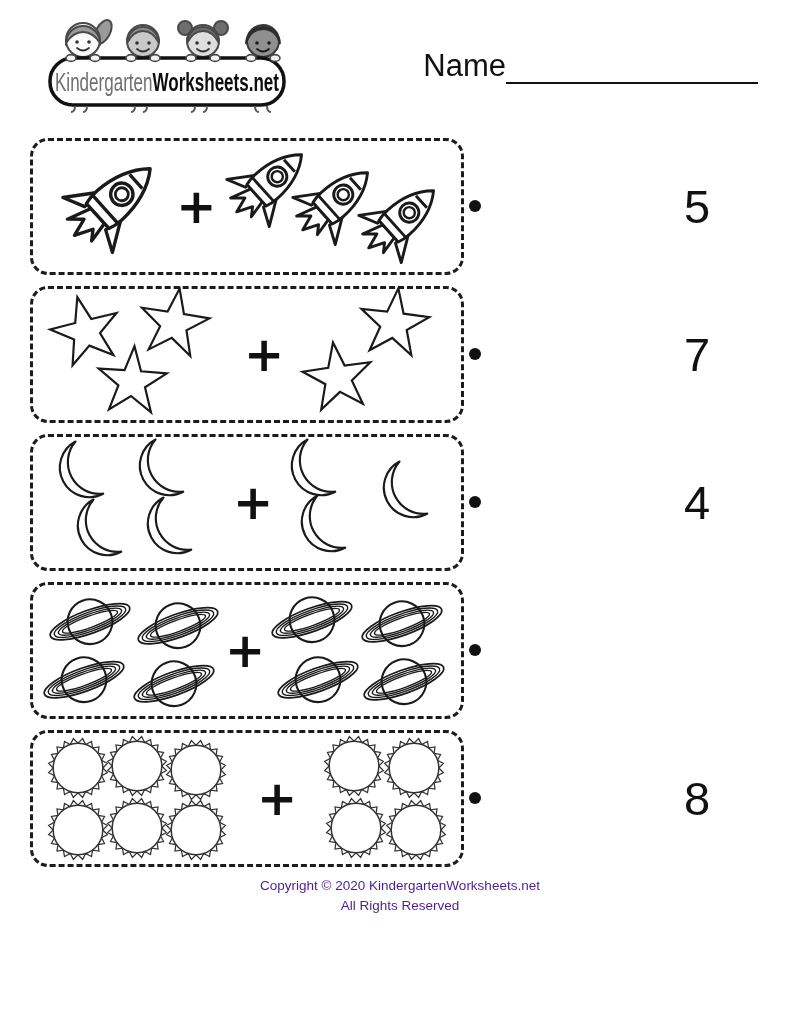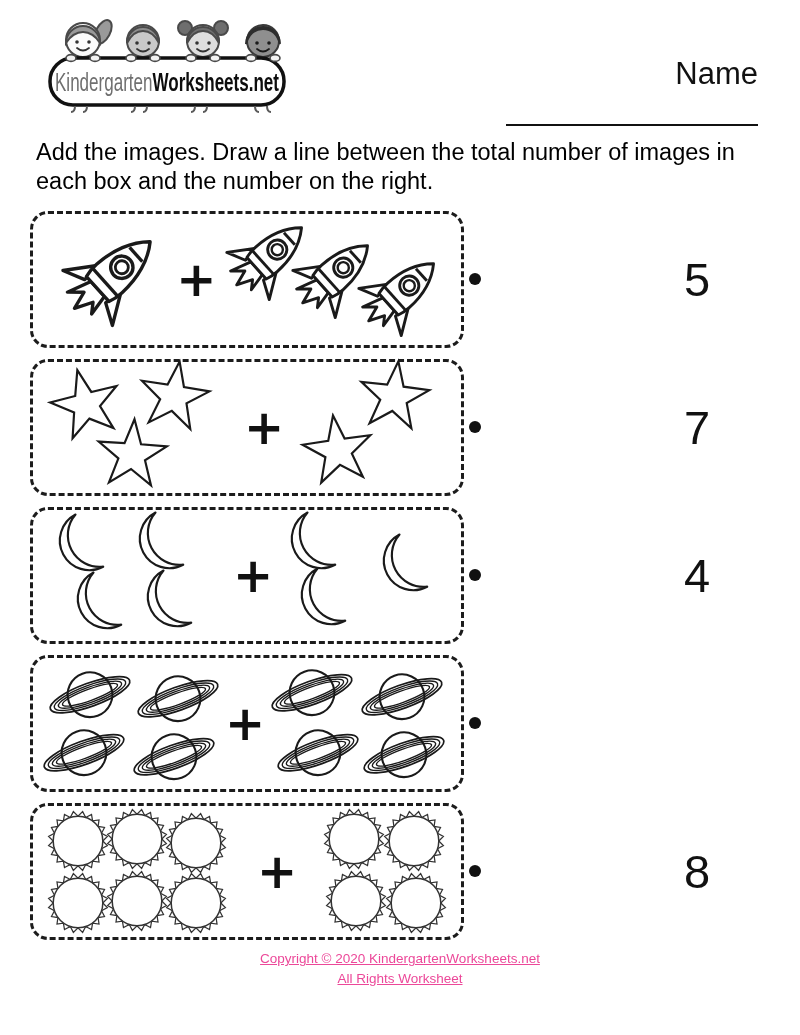--- a/index.html
+++ b/index.html
@@ -9,21 +9,21 @@
     background:#ffffff; overflow:hidden;
     font-family:"Liberation Sans", sans-serif; color:#1a1a1a;
   }
   
   .header { display:flex; padding:10px 42px 0 36px; }
   .header-left { width:262px; flex:0 0 262px; text-align:center; }
   .logo-svg { display:block; width:240px; height:112px; margin:0 auto; }
   .logo-url { margin-top:2px; font-size:14.5px; letter-spacing:.4px; color:#8b8b8b; }
   .header-right { flex:1; padding-top:14px; }
   .page-title { text-align:center; font-size:35px; font-weight:400; letter-spacing:.5px; color:#000; }
-  .name-line { margin-top:32px; display:flex; justify-content:flex-end; align-items:flex-end;flex-direction:column; }
+  .name-line { margin-top:24px; display:flex; justify-content:flex-end; align-items:flex-end; }
   .name-label { font-size:31px; color:#111; }
   .name-underline { width:252px; height:34px; border-bottom:2.5px solid #111; }
   
   .instructions { padding:0 36px; margin-top:12px; font-size:23.5px; line-height:1.22; color:#000; width:790px; }
   
   .rows { margin-top:14px; }
   .row { display:flex; align-items:center; height:140px; margin-bottom:8px; padding-left:30px; }
   .box {
     width:434px; height:137px; flex:0 0 434px;
     border:3px dashed #1c1c1c; border-radius:18px;
@@ -90,21 +90,21 @@
   .g-sun-left  .icon:nth-child(4){ left:0;    top:64px; }
   .g-sun-left  .icon:nth-child(5){ left:59px; top:62px; }
   .g-sun-left  .icon:nth-child(6){ left:118px;top:64px; }
   .g-sun-right { width:124px; height:126px; }
   .g-sun-right .icon { width:62px; height:62px; }
   .g-sun-right .icon:nth-child(1){ left:0;   top:0; }
   .g-sun-right .icon:nth-child(2){ left:60px;top:2px; }
   .g-sun-right .icon:nth-child(3){ left:2px; top:62px; }
   .g-sun-right .icon:nth-child(4){ left:62px;top:64px; }
   
-  .footer { margin-top:8px; text-align:center; color:#ec4899; font-size:13.5px; line-height:1.45;text-decoration:underline; }
+  .footer { margin-top:8px; text-align:center; color:#4c1d95; font-size:13.5px; line-height:1.45; }
   .defs-hidden { position:absolute; width:0; height:0; overflow:hidden; }
 </style>
 </head>
 <body>
 
 <svg class="defs-hidden" aria-hidden="true">
   <defs>
     <symbol id="sym-rocket" viewBox="0 0 100 100">
       <g transform="rotate(48 50 50)" fill="#ffffff" stroke="#1a1a1a" stroke-width="3" stroke-linejoin="round">
         <path d="M41,66 L34,88 L44,77 L49,93 L56,77 L63,85 L59,66 Z"></path>
@@ -209,21 +209,20 @@
       </svg>
     </div>
     <div class="header-right">
       <div class="name-line">
         <span class="name-label">Name</span>
         <span class="name-underline"></span>
       </div>
     </div>
   </div>
 
-  <div class="instructions">Add the images. Draw a line between the total number of images in each box and the number on the right.</div>
 
   <div class="rows">
       <div class="row">
         <div class="box">
           <div class="group g-rocket-left">
             <svg class="icon" viewBox="0 0 100 100">
               <use href="#sym-rocket"></use>
             </svg>
           </div>
           <div class="plus">+</div>
@@ -372,16 +371,16 @@
             </svg>
           </div>
         </div>
         <span class="dot"></span>
         <div class="num">8</div>
       </div>
     </div>
 
   <div class="footer">
     <div>Copyright © 2020 KindergartenWorksheets.net</div>
-    <div>All Rights Worksheet</div>
+    <div>All Rights Reserved</div>
   </div>
 
 </div>
 
 </body></html>

